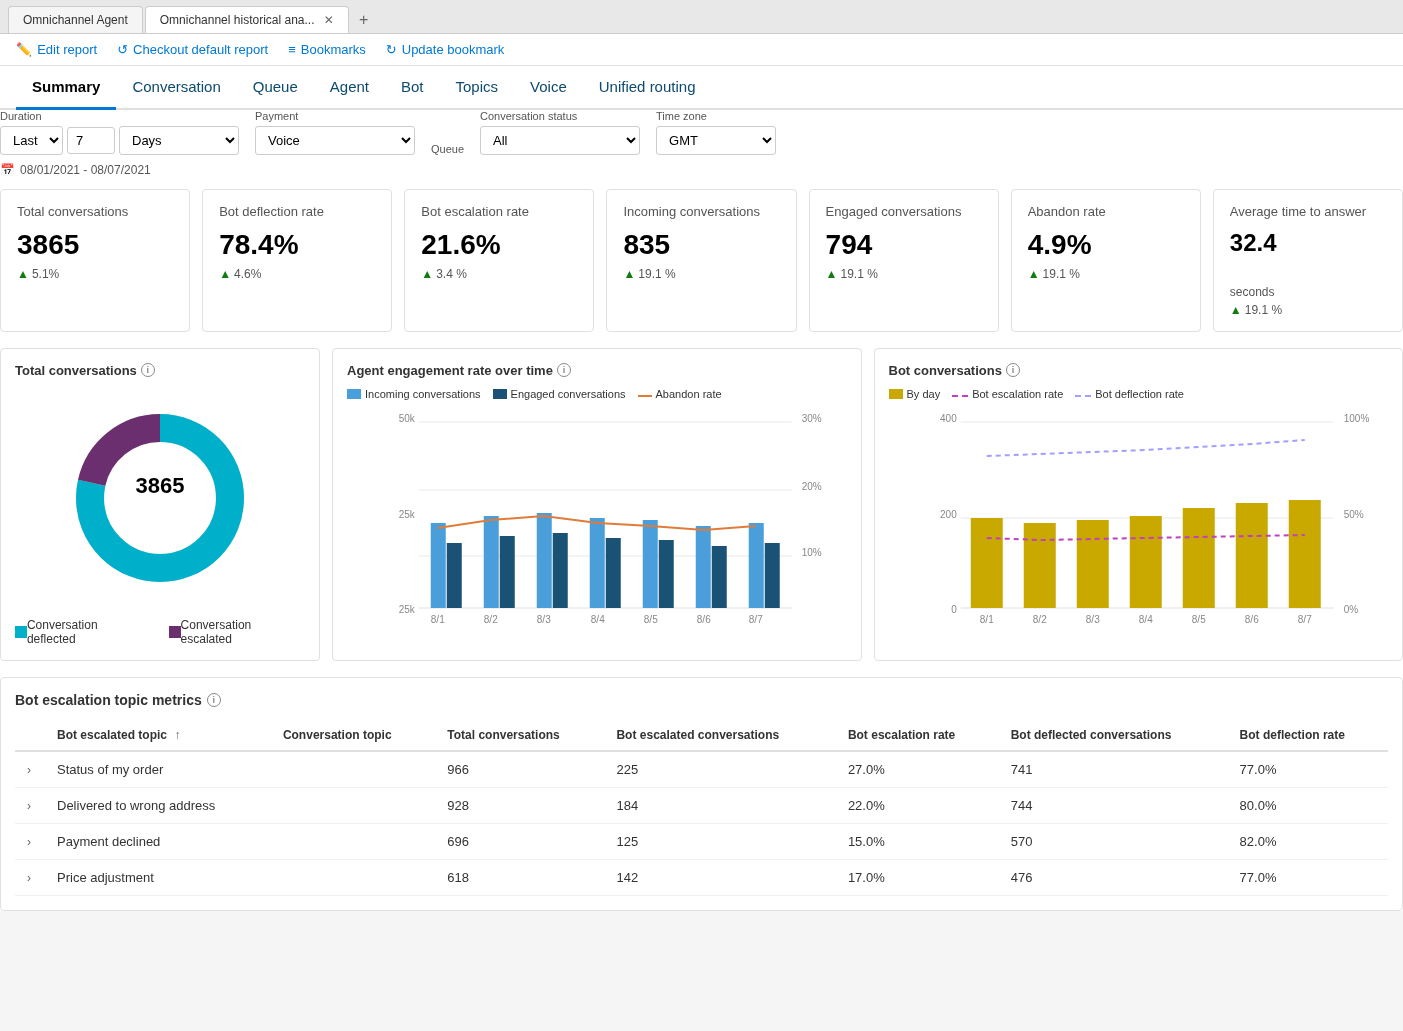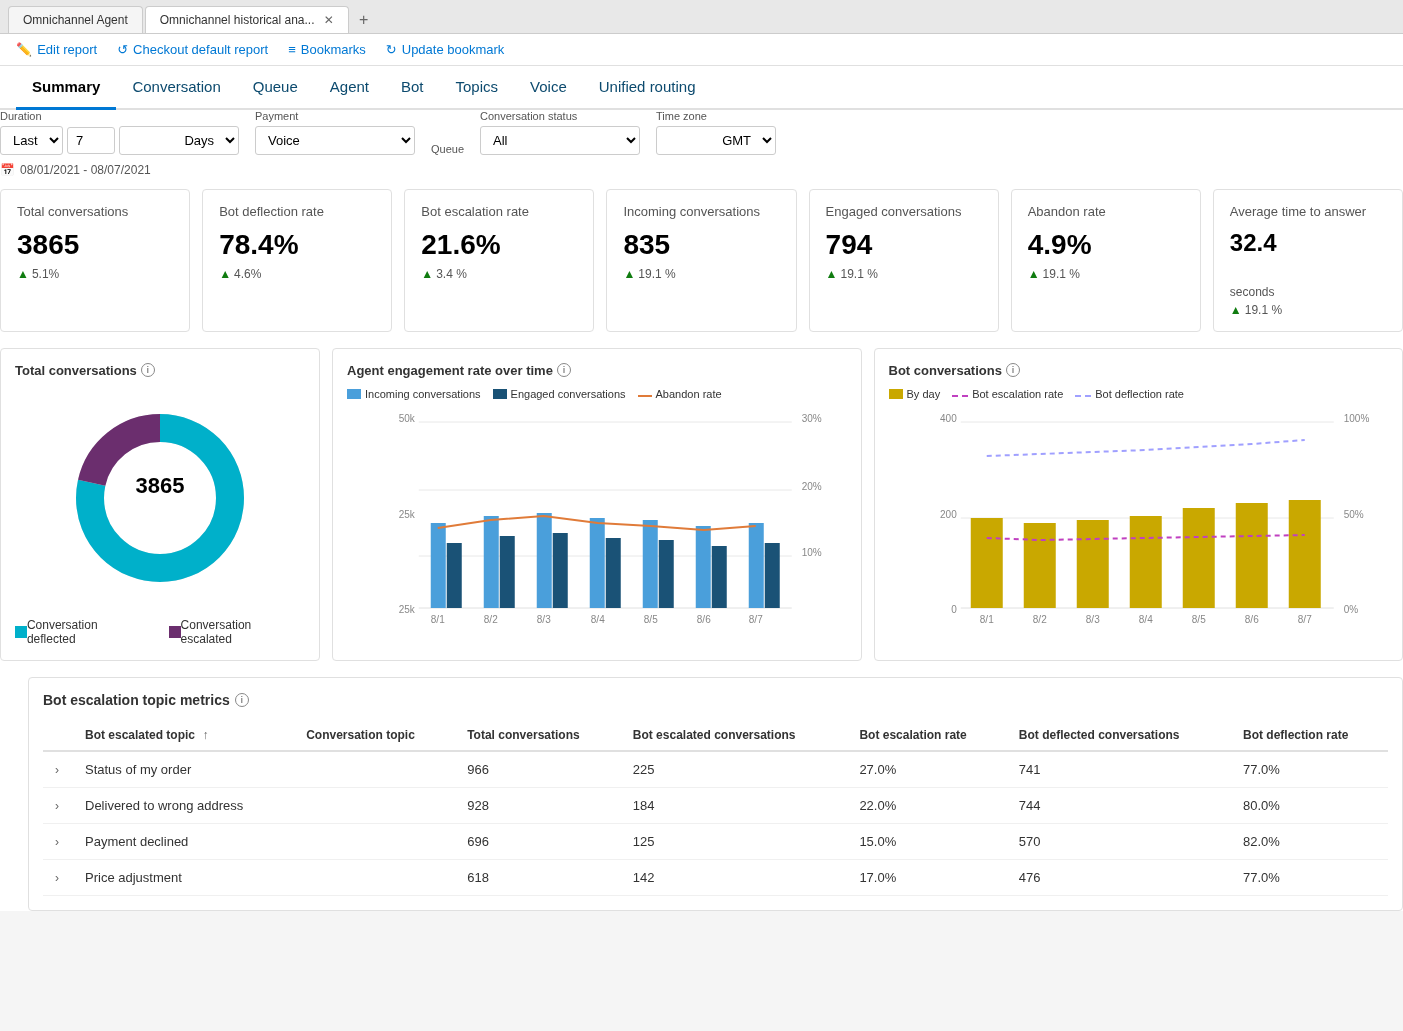--- a/index.html
+++ b/index.html
@@ -24,21 +24,21 @@
     
     .main { background: #fff; }
 
     
     .filters { display: flex; align-items: flex-end; gap: 16px; margin-bottom: 8px; flex-wrap: wrap; }
     .filter-group { display: flex; flex-direction: column; gap: 4px; }
     .filter-label { font-size: 11px; color: #555; font-weight: 500; }
     .filter-row { display: flex; gap: 4px; align-items: center; }
     .filter-select { border: 1px solid #ccc; border-radius: 3px; padding: 5px 8px; font-size: 13px; background: #fff; cursor: pointer; }
     .filter-select-wide { min-width: 160px; }
-    .filter-select-medium { min-width: 120px; text-align: right; }
+    .filter-select-medium { min-width: 120px; }
     .date-range { font-size: 12px; color: #555; margin-bottom: 12px; display: flex; align-items: center; gap: 5px; }
 
     
     .kpi-row { display: flex; gap: 12px; margin-bottom: 16px; }
     .kpi-card { flex: 1; background: #fff; border: 1px solid #e0e0e0; border-radius: 4px; padding: 14px 16px; }
     .kpi-title { font-size: 13px; color: #555; margin-bottom: 8px; line-height: 1.3; }
     .kpi-value { font-size: 28px; font-weight: 600; margin-bottom: 6px; color: #000; }
     .kpi-value.medium { font-size: 24px; }
     .kpi-trend { font-size: 12px; color: #555; display: flex; align-items: center; gap: 3px; }
     .trend-up { color: #107c10; }
@@ -54,21 +54,21 @@
     .legend { display: flex; gap: 12px; flex-wrap: wrap; margin-bottom: 8px; font-size: 11px; }
     .legend-item { display: flex; align-items: center; gap: 4px; }
 
     
     .donut-container { display: flex; align-items: center; justify-content: center; margin: 20px 0; }
     .donut-legend { margin-top: 12px; display: flex; gap: 20px; font-size: 12px; }
     .donut-legend-item { display: flex; align-items: center; }
     .donut-color { width: 12px; height: 12px; }
 
     
-    .table-section { background: #fff; border: 1px solid #e0e0e0; border-radius: 4px; padding: 14px; margin-left: 28px; }
+    .table-section { background: #fff; border: 1px solid #e0e0e0; border-radius: 4px; padding: 14px; }
     .table-title { font-size: 14px; font-weight: 600; margin-bottom: 12px; display: flex; align-items: center; gap: 5px; }
     .data-table { width: 100%; border-collapse: collapse; font-size: 13px; }
     .data-table th { text-align: left; padding: 8px 12px; color: #333; font-weight: 600; border-bottom: 2px solid #e0e0e0; font-size: 12px; }
     .data-table td { padding: 10px 12px; border-bottom: 1px solid #f0f0f0; }
     .expand-btn { background: none; border: none; cursor: pointer; color: #666; font-size: 12px; }
     .sort-icon { margin-left: 4px; color: #666; }
   </style>
 </head>
 <body>
 

